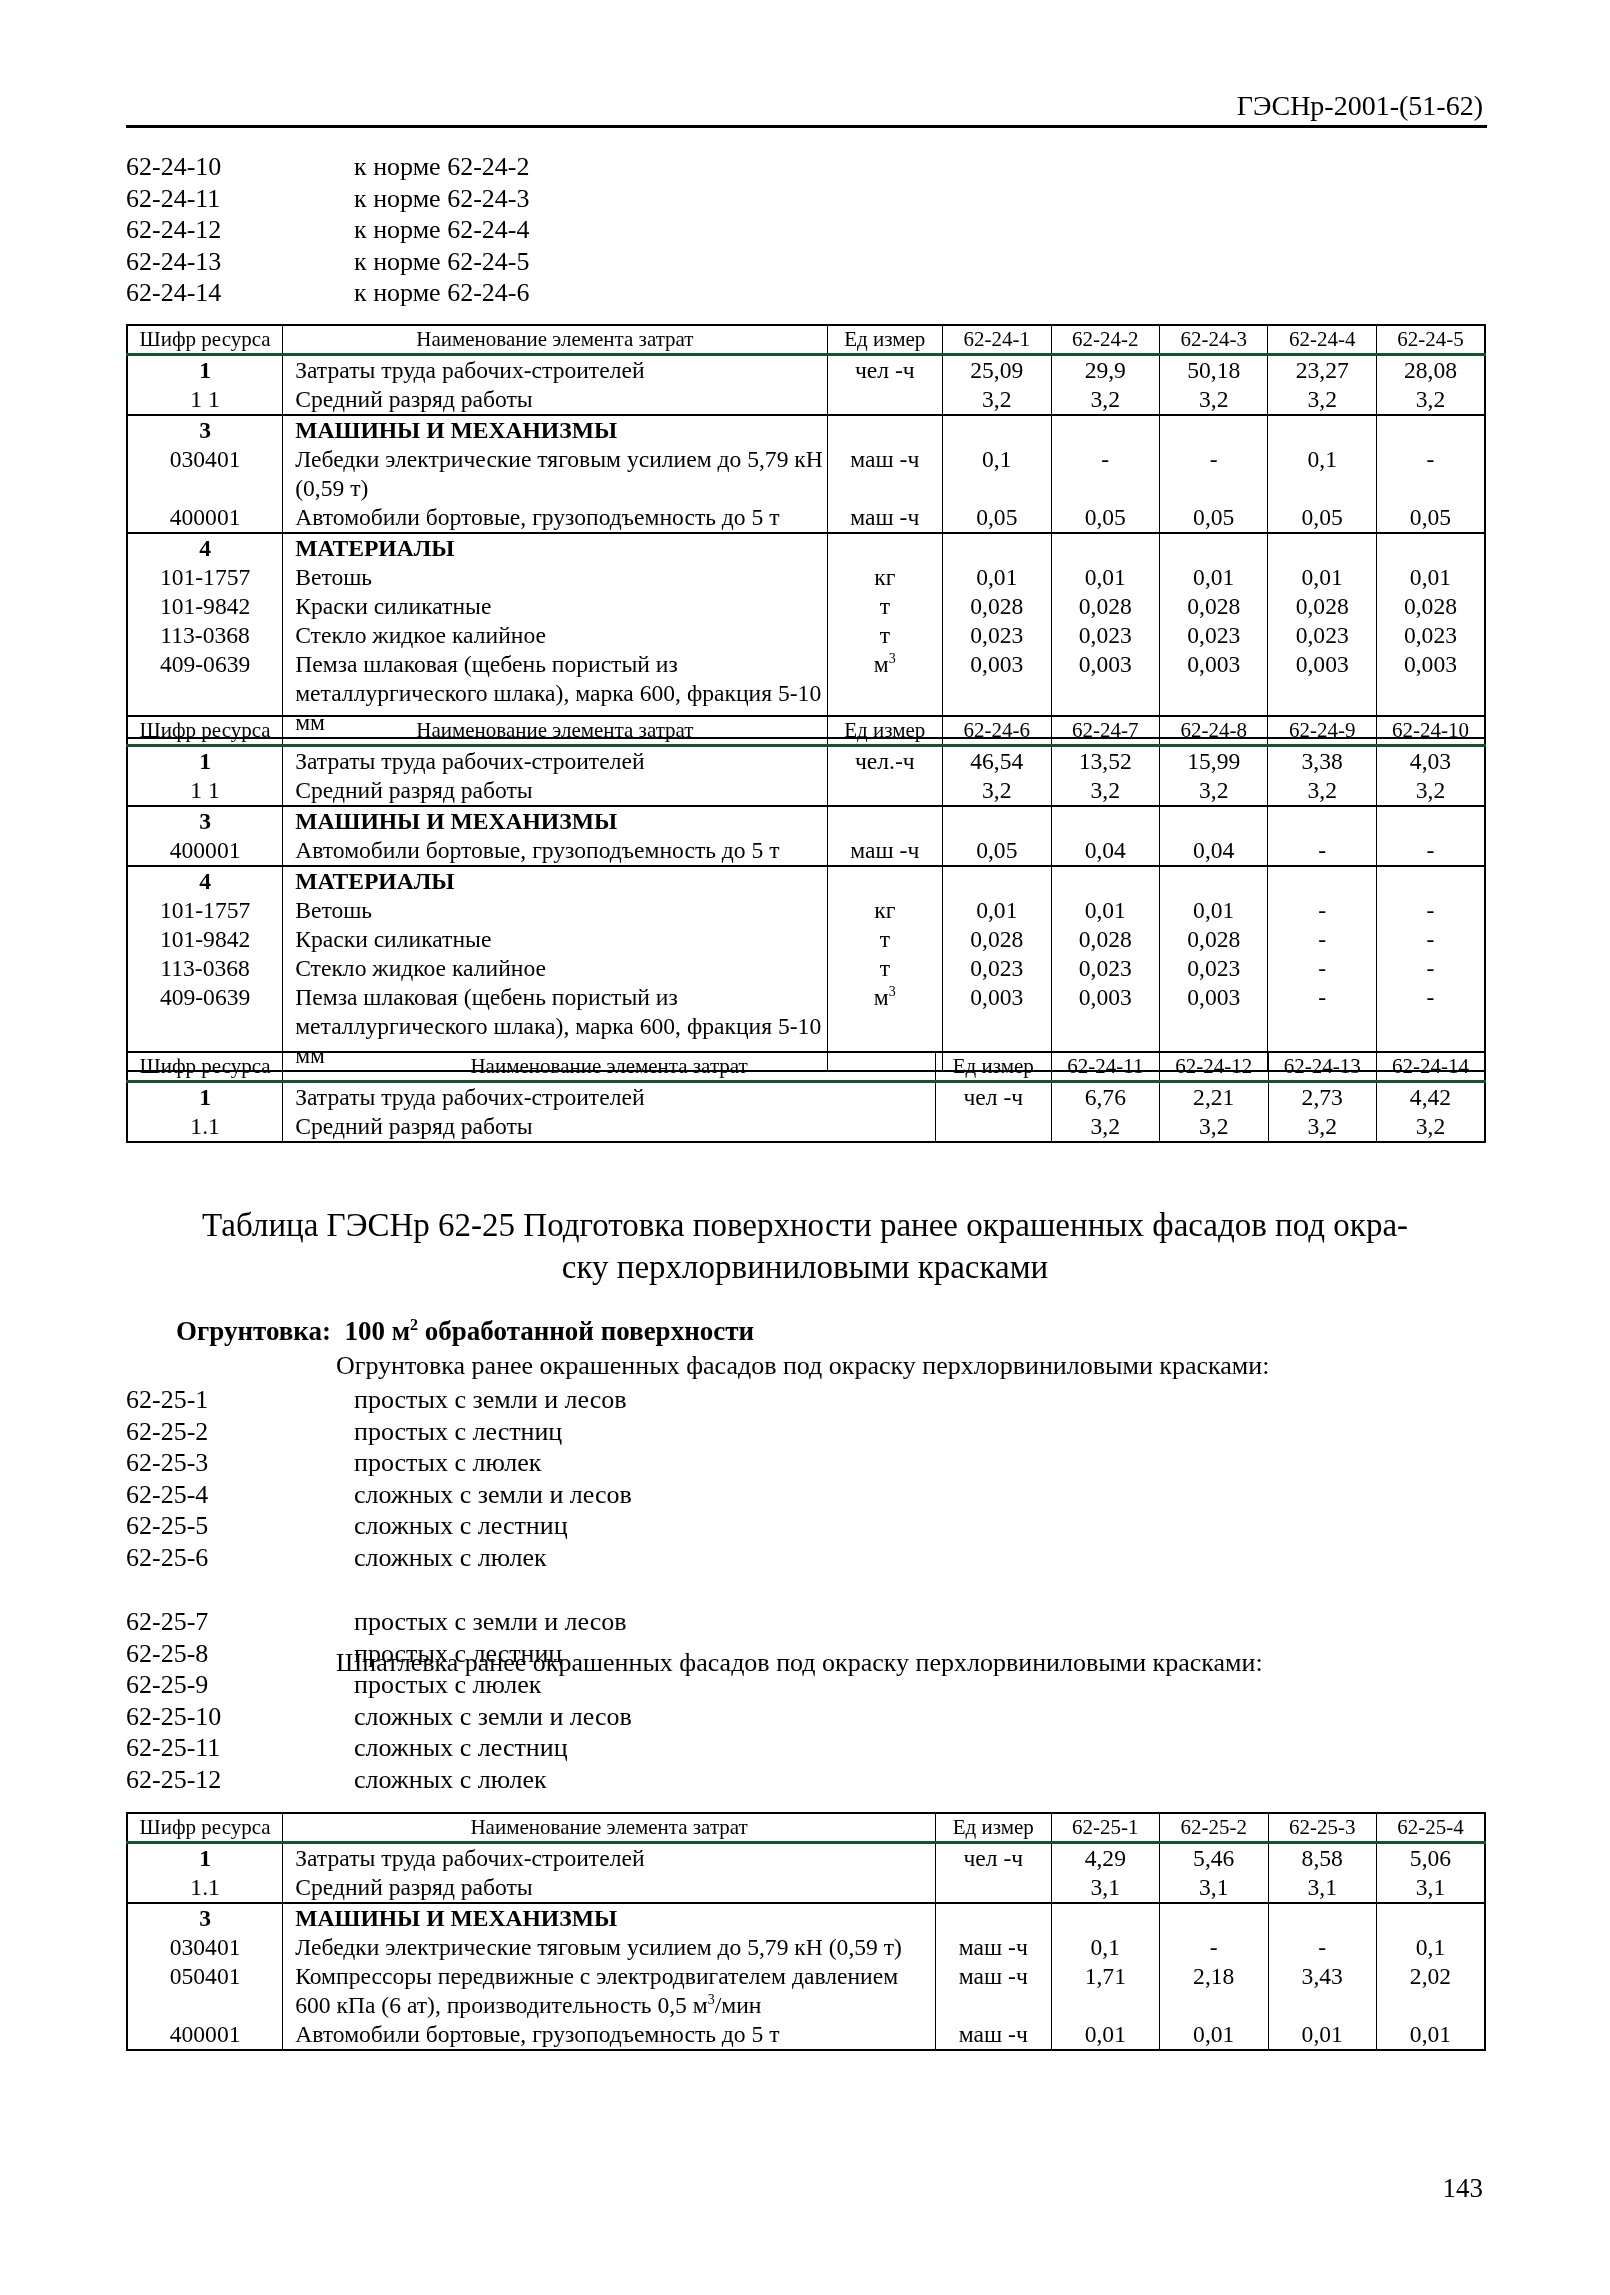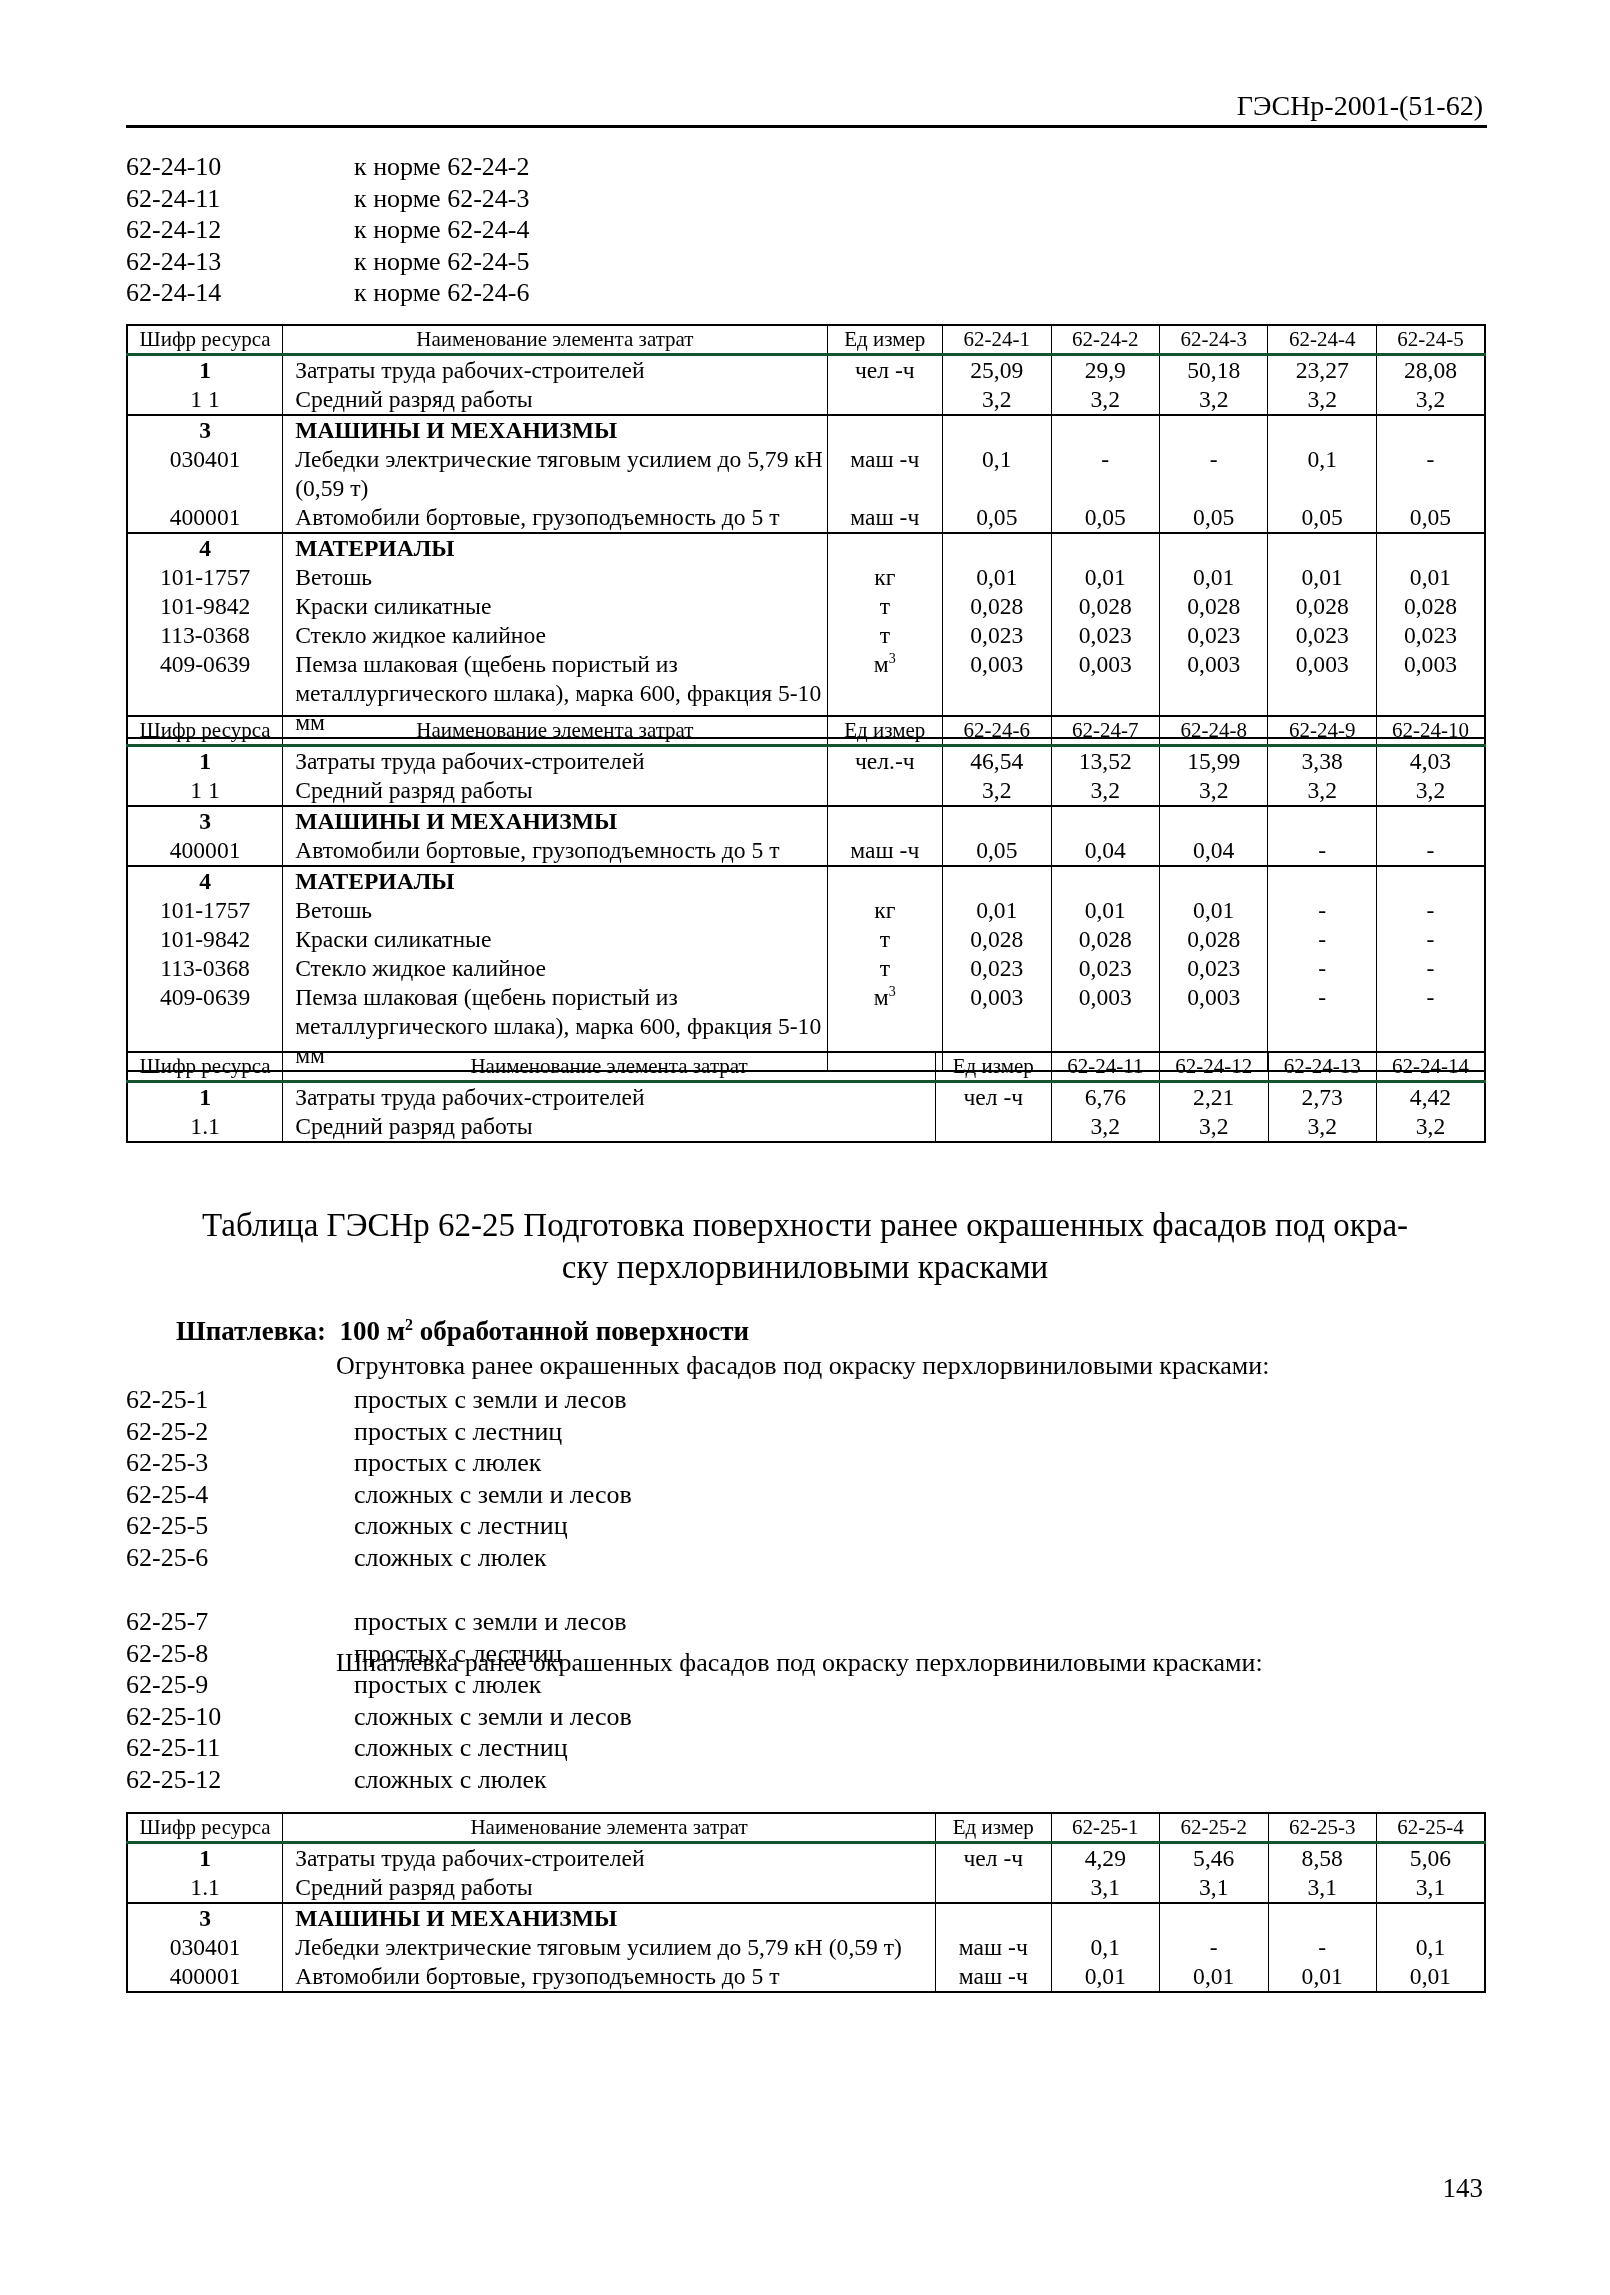--- a/index.html
+++ b/index.html
@@ -345,21 +345,21 @@
       </tr>
     </tbody>
   </table>
 
 <div class="abs title" style="top:1204px;">
   <div>Таблица ГЭСНр 62-25 Подготовка поверхности ранее окрашенных фасадов под окра-</div>
   <div>ску перхлорвиниловыми красками</div>
 </div>
 
 <div class="abs measure">
-  <span>Шпатлевка:</span>&nbsp;&nbsp;<span>100 м</span><sup>2</sup><span> обработанной поверхности</span>
+  <span>Огрунтовка:</span>&nbsp;&nbsp;<span>100 м</span><sup>2</sup><span> обработанной поверхности</span>
 </div>
 
 <div class="abs subhead" style="top:1351px;">Огрунтовка ранее окрашенных фасадов под окраску перхлорвиниловыми красками:</div>
 <div class="abs code-list" id="group1-list" style="left:126px; top:1384px; width:753px; height:191px;">
     <div class="row" style="top: 0px;">
       <span class="code">62-25-1</span>
       <span class="desc">простых с земли и лесов</span>
     </div>
     <div class="row" style="top: 32px;">
       <span class="code">62-25-2</span>
@@ -463,20 +463,29 @@
       <tr>
         <td class="code">030401</td>
         <td class="name">Лебедки электрические тяговым усилием до 5,79 кН (0,59 т)</td>
         <td class="c">маш -ч</td>
         <td class="c">0,1</td>
         <td class="c">-</td>
         <td class="c">-</td>
         <td class="c">0,1</td>
       </tr>
       <tr>
+        <td class="code">050401</td>
+        <td class="name">Компрессоры передвижные с электродвигателем давлением 600 кПа (6 ат), производительность 0,5 м<sup>3</sup>/мин</td>
+        <td class="c">маш -ч</td>
+        <td class="c">1,71</td>
+        <td class="c">2,18</td>
+        <td class="c">3,43</td>
+        <td class="c">2,02</td>
+      </tr>
+      <tr>
         <td class="code">400001</td>
         <td class="name">Автомобили бортовые, грузоподъемность до 5 т</td>
         <td class="c">маш -ч</td>
         <td class="c">0,01</td>
         <td class="c">0,01</td>
         <td class="c">0,01</td>
         <td class="c">0,01</td>
       </tr>
     </tbody>
   </table>

